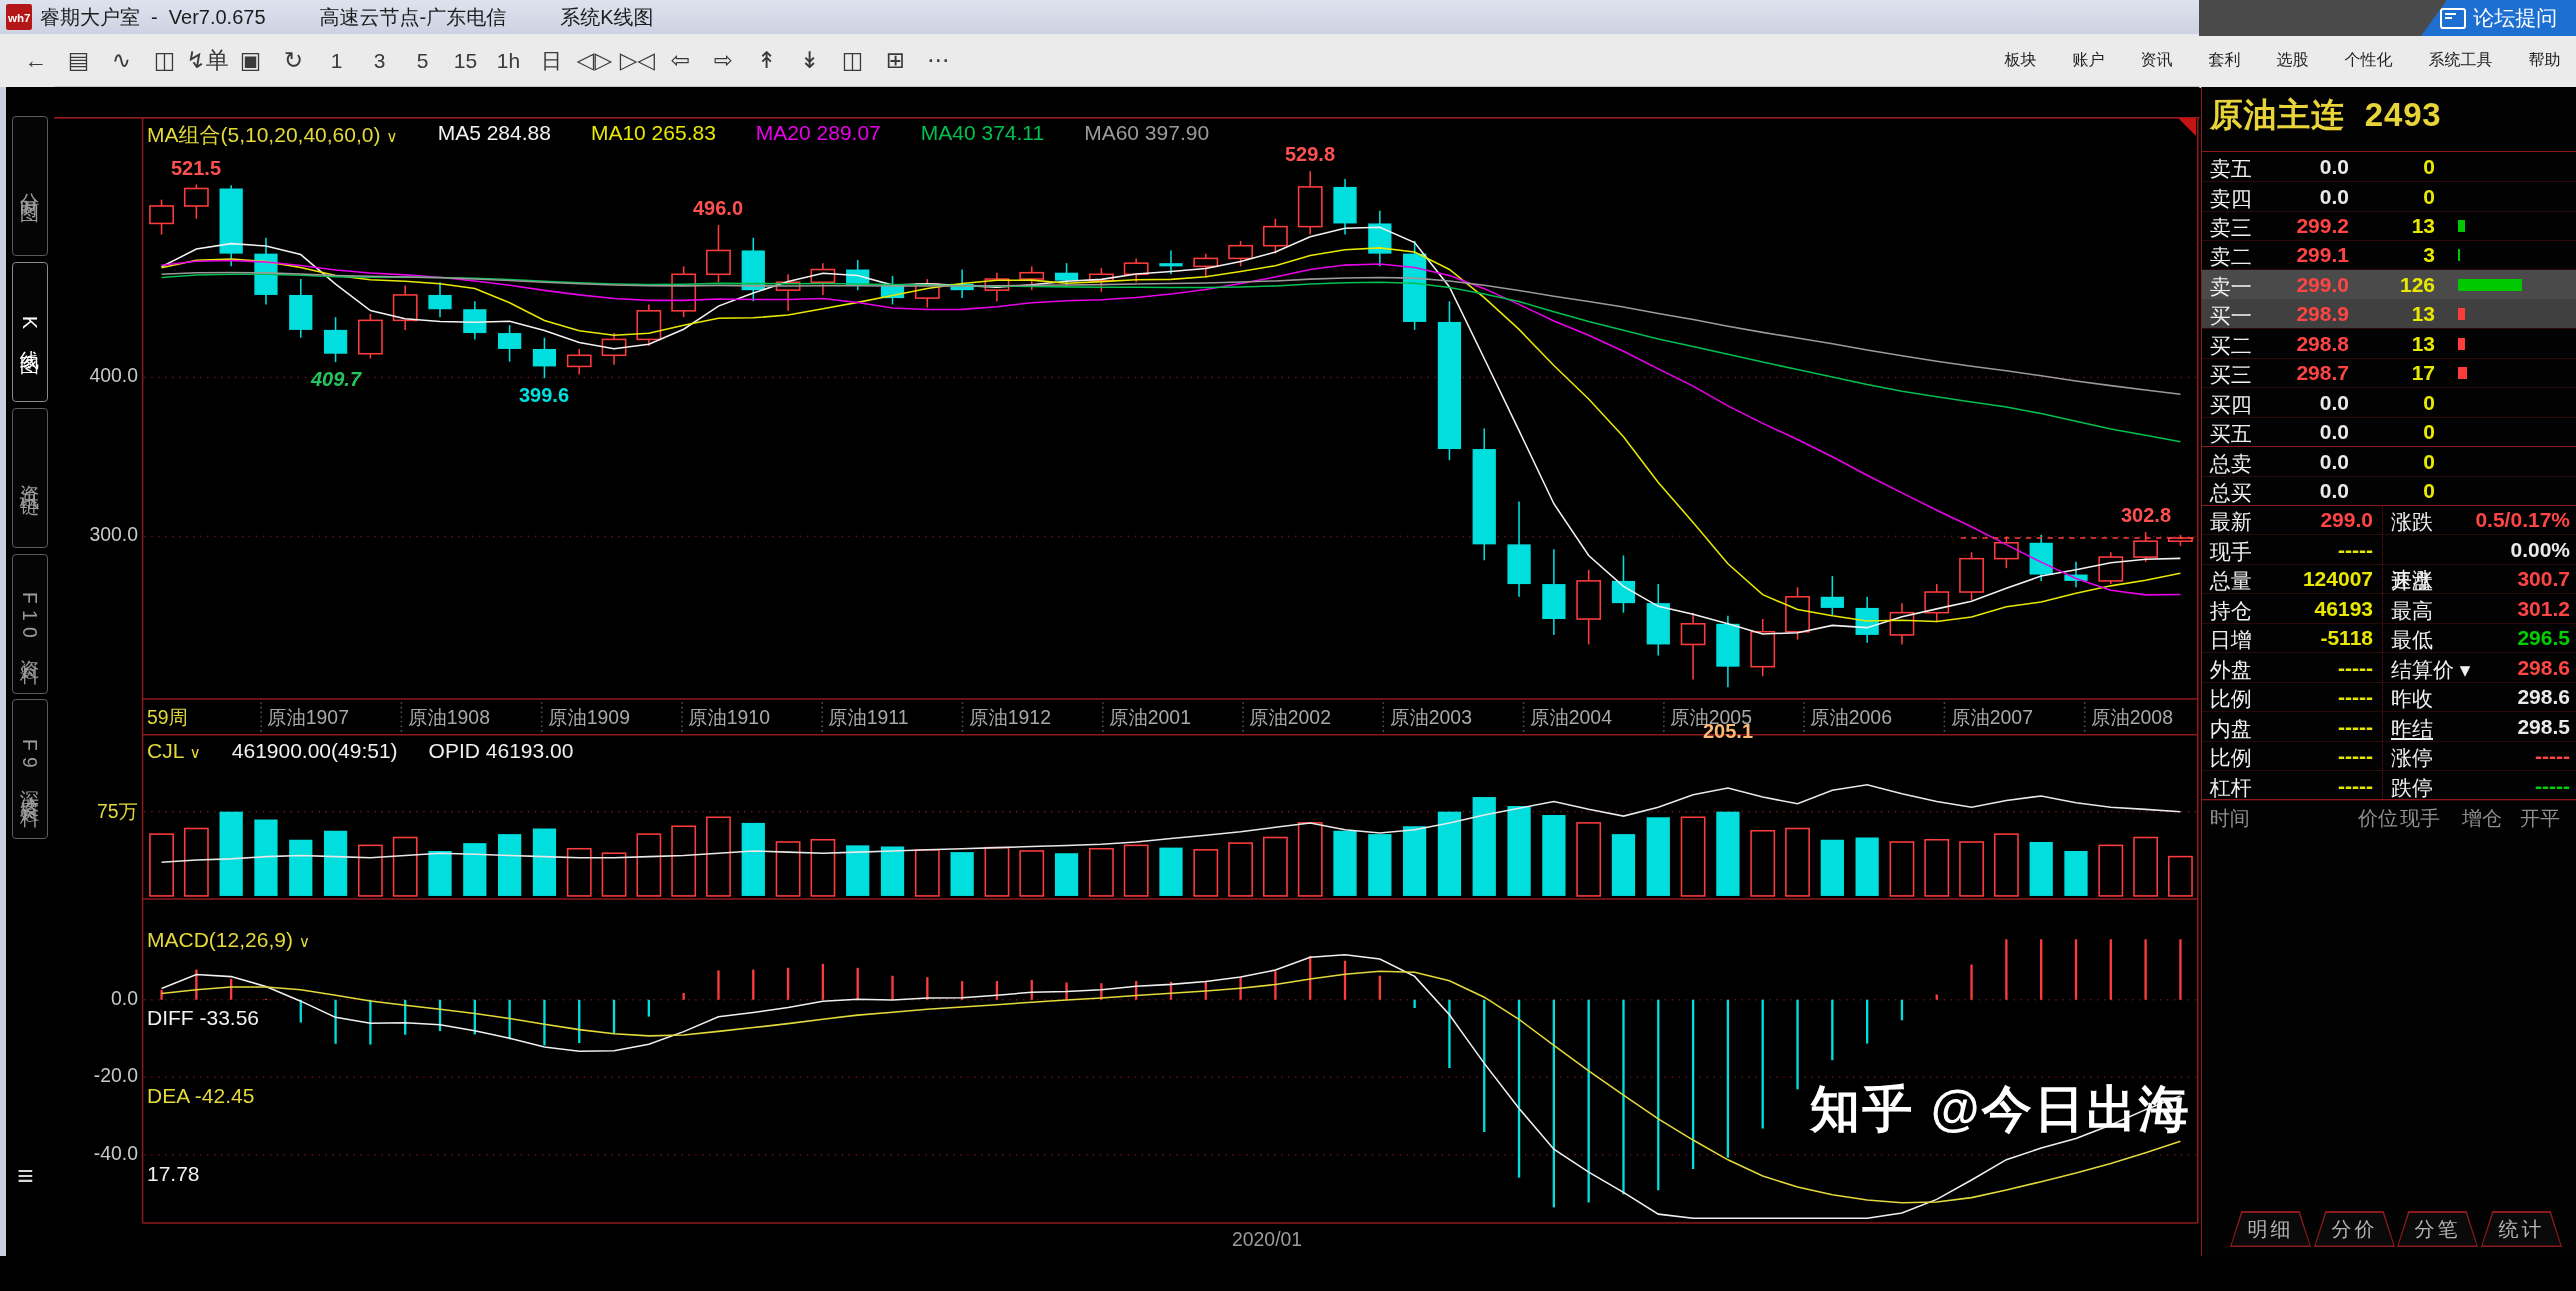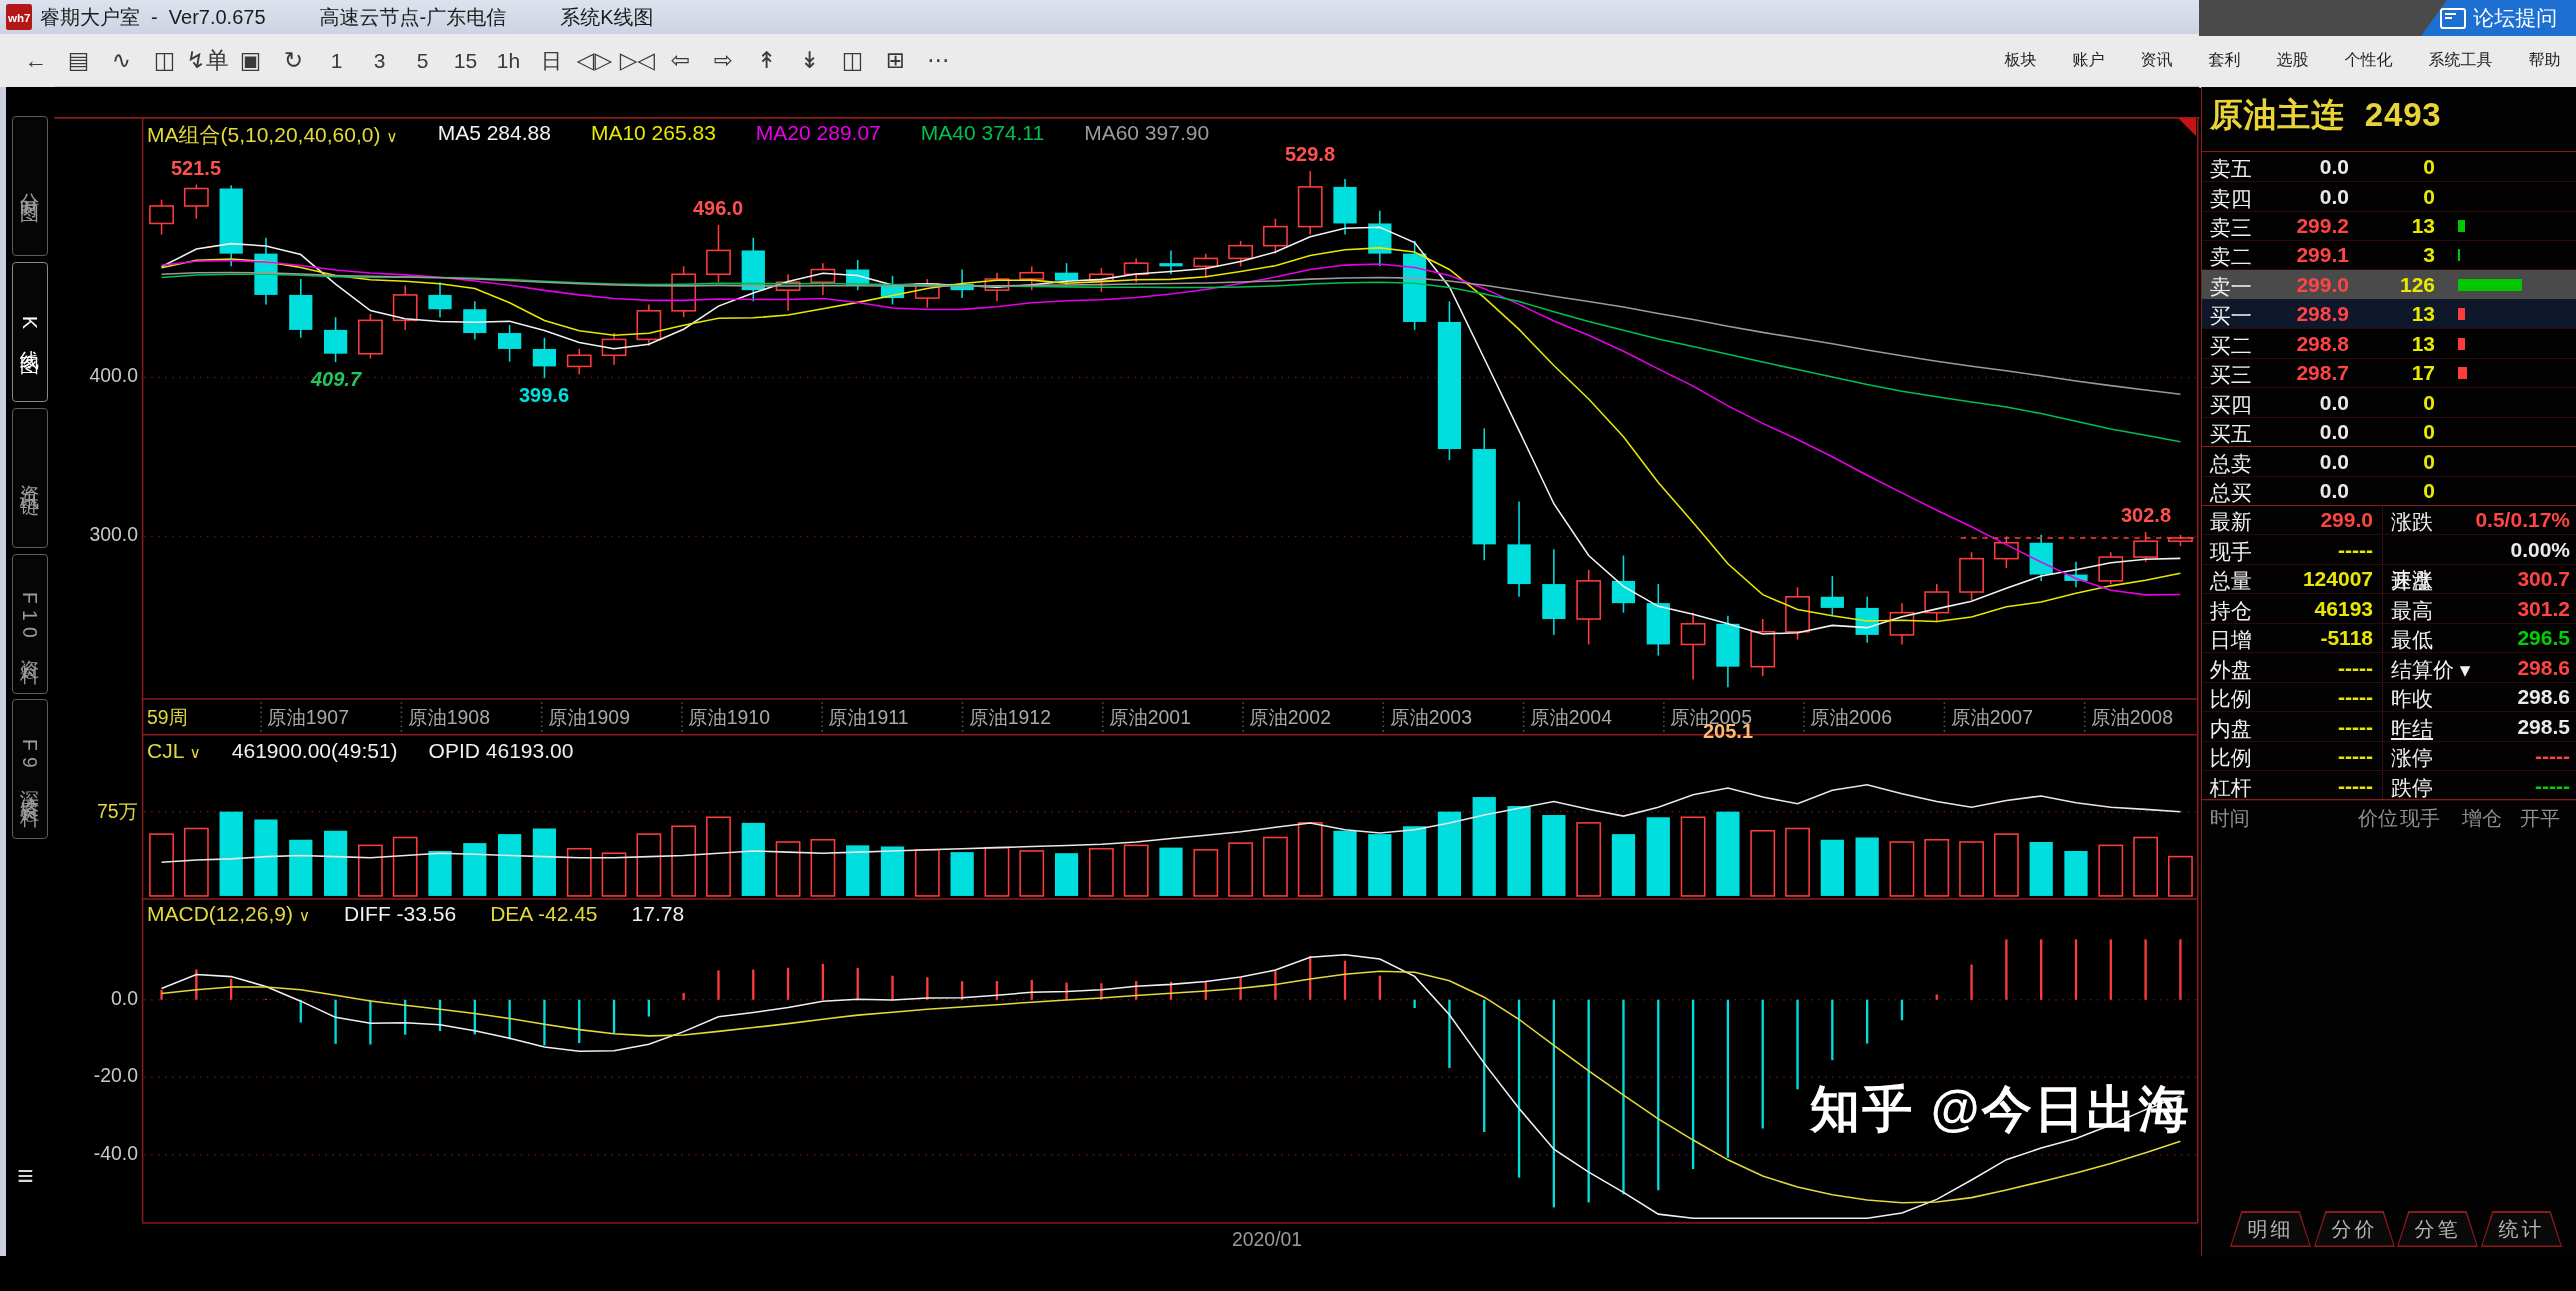--- a/index.html
+++ b/index.html
@@ -45,30 +45,30 @@
   #bc-right .ico{font-size:15.5px;letter-spacing:-1.5px;margin-right:4.6px;}
   #corner-tri{left:2178px;top:118px;width:0;height:0;border-top:18.6px solid #c41414;border-left:18.6px solid transparent;z-index:4;}
 
   
   #chart-svg{left:0;top:0;z-index:1;}
   #chart-labels{left:0;top:0;width:2576px;height:1292px;z-index:3;pointer-events:none;}
   .clabel{position:absolute;font-size:19.4px;white-space:nowrap;}
   .anno{position:absolute;font-size:20px;font-weight:bold;transform:translateX(-50%);white-space:nowrap;}
   #ma-row{left:147px;top:121px;z-index:3;display:flex;gap:40px;font-size:21px;white-space:nowrap;}
   #cjl-row{left:147px;top:739px;z-index:3;display:flex;gap:31px;font-size:21px;white-space:nowrap;}
-  #macd-row{left:147px;top:902px;z-index:3;display:flex;gap:34px;font-size:21px;white-space:nowrap;}
+  #macd-row{left:147px;top:928px;z-index:3;display:flex;gap:54px;font-size:21px;white-space:nowrap;flex-direction:column;}
   .ylw{color:#e3d93a;} .wht{color:#eef0f2;} .dd{font-size:15.5px;color:#e3d93a;}
   #watermark{left:1810px;top:1076px;z-index:5;color:#ffffff;font-size:50px;font-weight:600;letter-spacing:2.3px;white-space:nowrap;}
 
   
   #panel{left:2201px;top:87px;width:375px;height:1169px;background:#020202;border-left:1.5px solid #8c1a1a;z-index:2;}
   #panel-title{position:absolute;left:7.7px;top:6.2px;color:#e8d438;font-size:33px;font-weight:bold;letter-spacing:0.8px;}
   .ob-row{position:absolute;left:0;width:375px;height:29.4px;border-bottom:0.8px solid #300a0a;
     font-size:21px;font-weight:bold;color:#eaeaea;}
-  .ob-row.hl1{background:#4a4a4a;} .ob-row.hl2{background:#0f172a;}
+  .ob-row.hl1{background:#4a4a4a;} .ob-row.hl2{background:#404040;}
   .ob-label{position:absolute;left:7.7px;top:3.1px;font-weight:normal;color:#f0f0f0;}
   .ob-price{position:absolute;left:54px;width:93px;top:3.1px;text-align:right;}
   .ob-vol{position:absolute;left:163px;width:70px;top:3.1px;text-align:right;color:#e8e800;}
   .ob-bar{position:absolute;left:256px;top:9.3px;height:11.6px;}
   .info-row{position:absolute;left:0;width:375px;height:29.4px;border-bottom:0.8px solid #2a0909;
     font-size:21px;font-weight:bold;}
   .info-cell-label{position:absolute;top:3.1px;color:#f0f0f0;font-weight:normal;}
   .info-cell-value{position:absolute;top:3.1px;text-align:right;}
   .th-cell{position:absolute;top:4.6px;color:#8f8f8f;font-size:20px;}
   .ptab{position:absolute;top:0;height:36px;}

